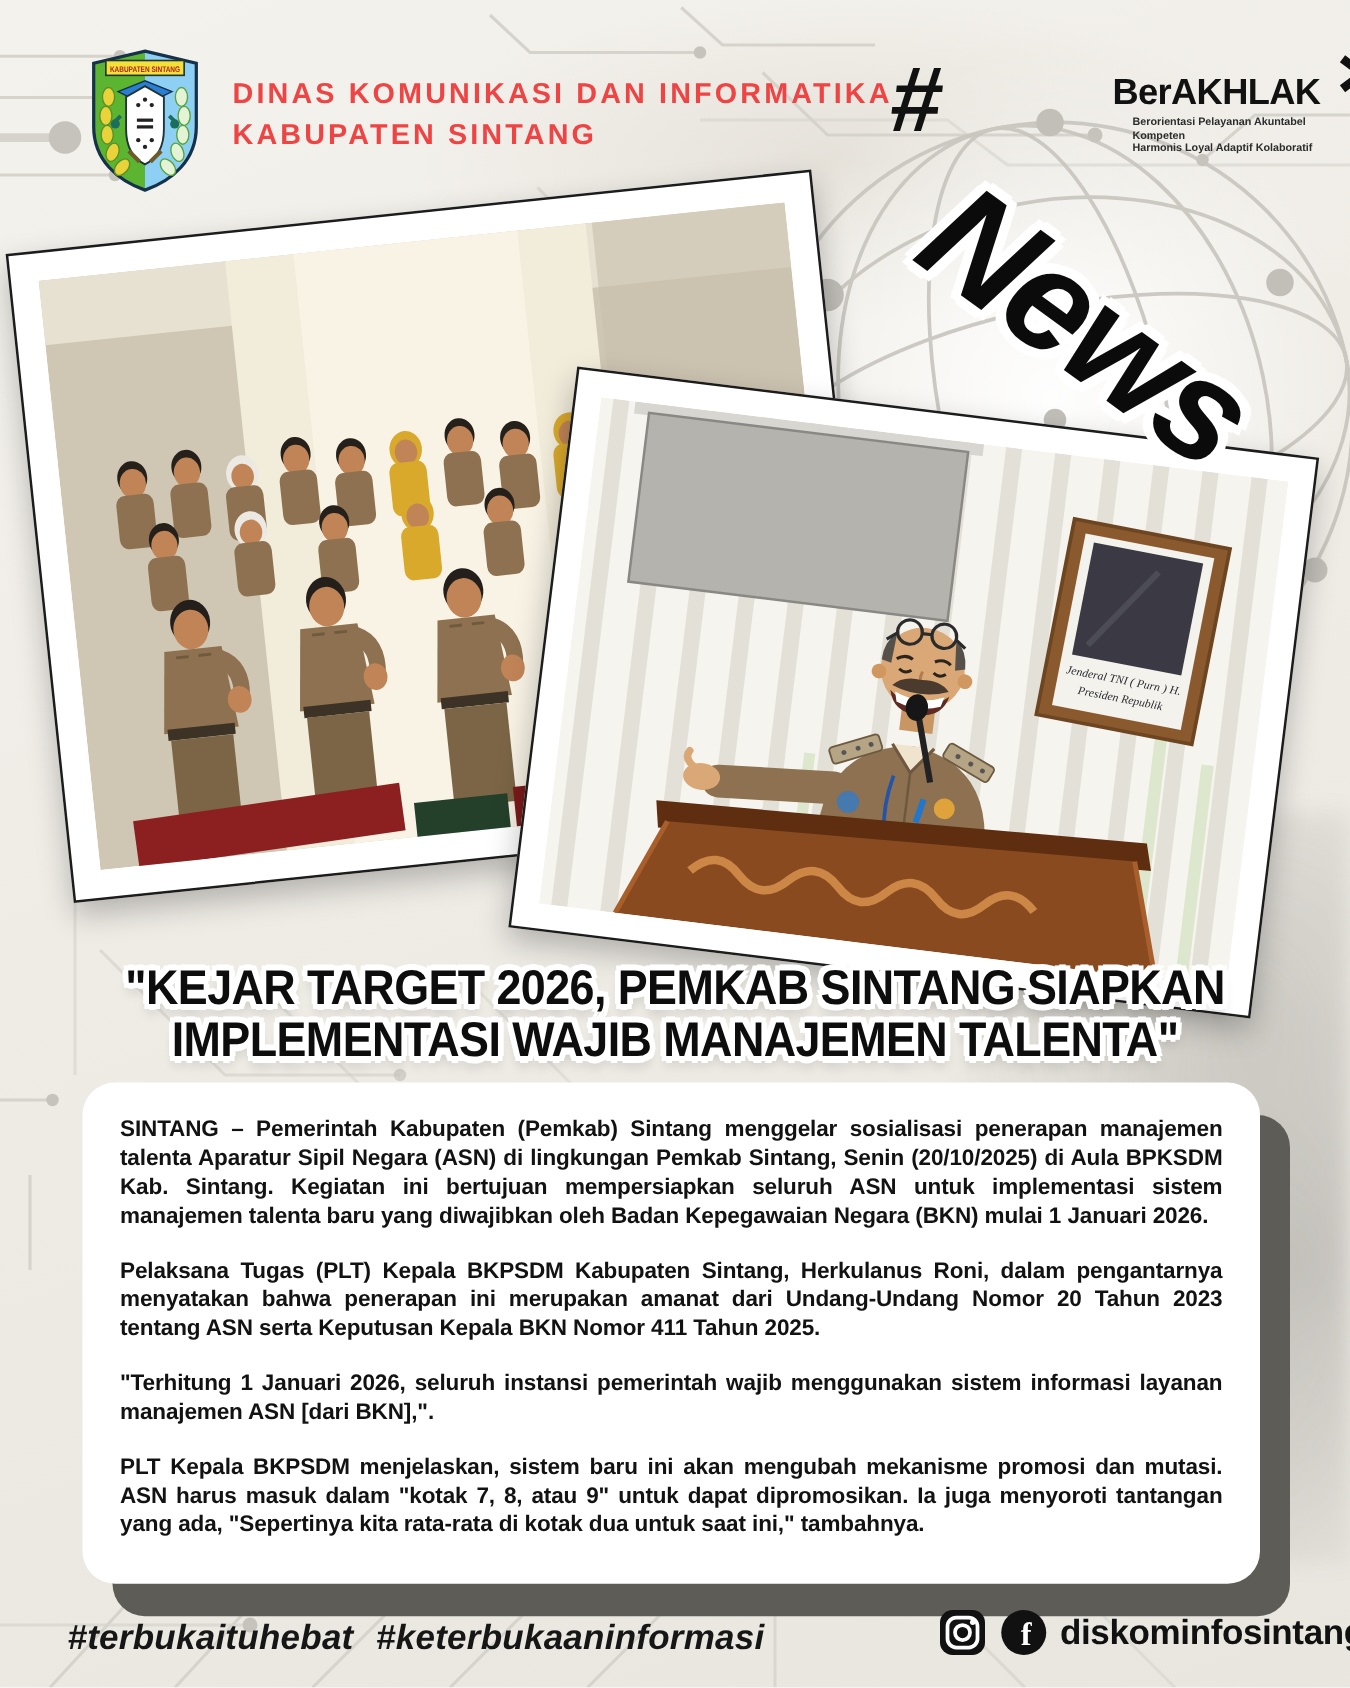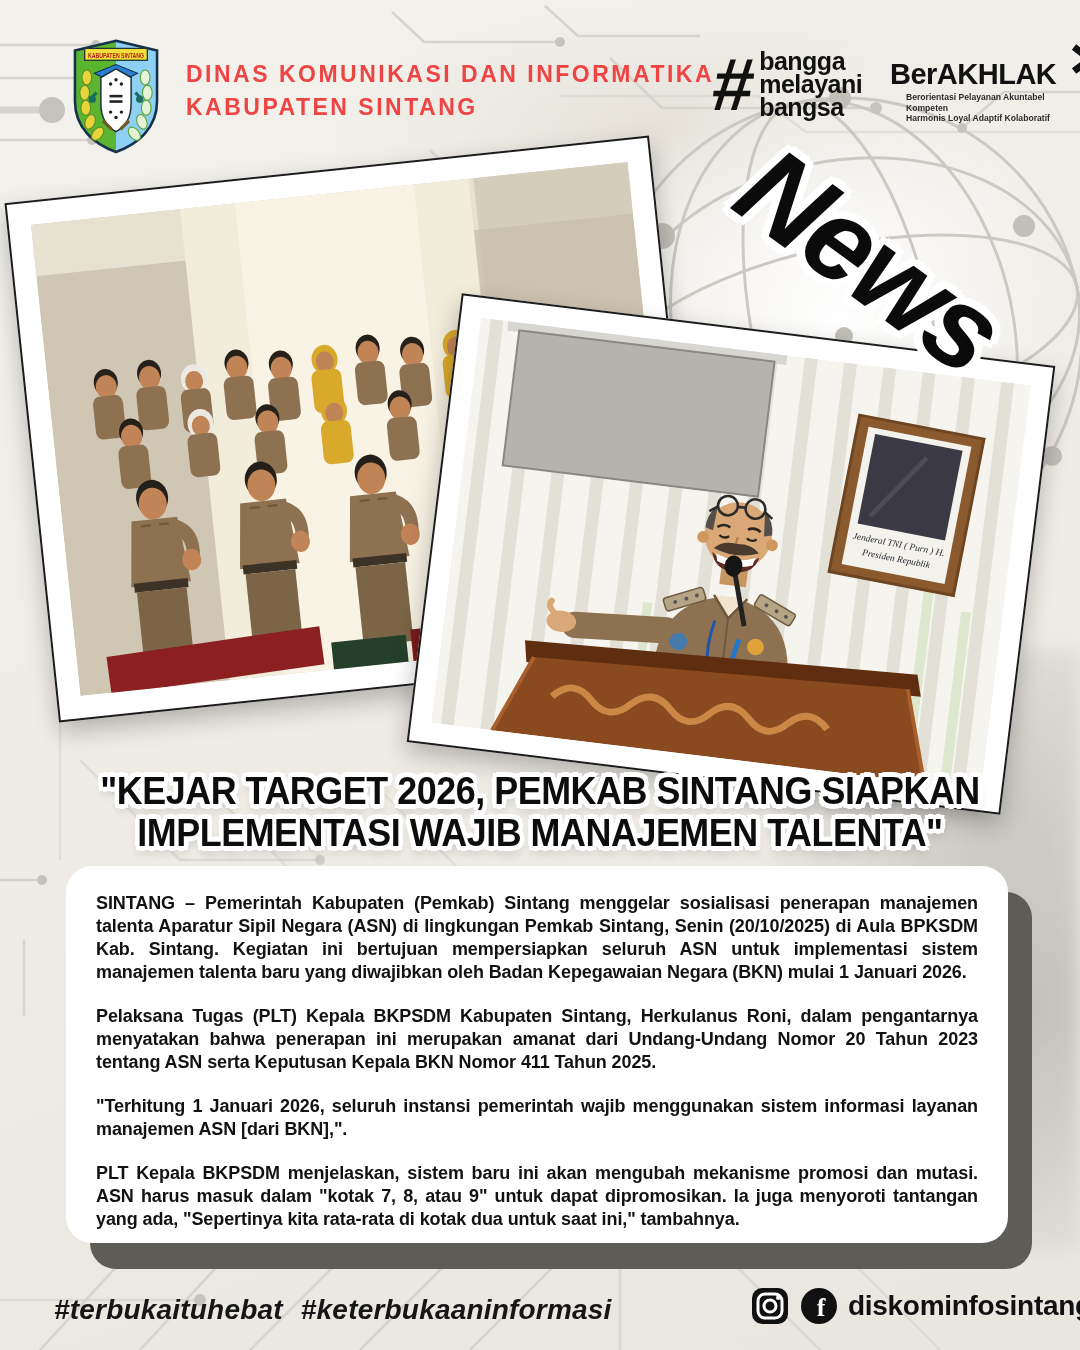--- a/index.html
+++ b/index.html
@@ -46,21 +46,21 @@
   .photo2{left:432px;top:328px;width:598px;height:452px;padding:20px;transform:rotate(7deg);z-index:3;}
   .polaroid svg{width:100%;height:100%;display:block;}
   
   .headline{left:0;top:770px;width:1080px;z-index:5;text-align:center;}
   .headline .inner{display:inline-block;transform:scaleX(.92);}
   .headline div{font-size:39px;font-weight:800;letter-spacing:-.5px;line-height:1.08;color:#0d0d0d;
     text-shadow:-4px -4px 0 #fff,4px -4px 0 #fff,-4px 4px 0 #fff,4px 4px 0 #fff,
       -5px 0 0 #fff,5px 0 0 #fff,0 -5px 0 #fff,0 5px 0 #fff,0 8px 10px rgba(0,0,0,.18);}
   
   .card{left:66px;top:866px;width:942px;z-index:6;background:#fff;border-radius:26px;
-    padding:26px 30px 12px 30px;box-sizing:border-box;box-shadow:24px 26px 0 0 #5e5c57;}
+    padding:26px 30px 36px 30px;box-sizing:border-box;box-shadow:24px 26px 0 0 #5e5c57;}
   .card p{margin:0 0 21px 0;font-size:18px;font-weight:700;line-height:1.28;
     letter-spacing:-.1px;text-align:justify;color:#121212;}
   .card p:last-child{margin-bottom:0;}
   
   .hashtags{left:54px;top:1294px;z-index:7;font-family:Liberation Sans, sans-serif;
     font-style:italic;font-weight:600;font-size:28px;color:#161616;letter-spacing:.2px;}
   .hashtags span{margin-right:18px;}
   .social{left:750px;top:1286px;z-index:7;display:flex;align-items:center;gap:9px;}
   .social .handle{font-weight:800;font-size:28px;color:#111;letter-spacing:-.3px;}
 </style>
@@ -193,25 +193,20 @@
   </g>
 </svg>
 
 <div class="abs agency">
   <div>DINAS KOMUNIKASI DAN INFORMATIKA</div>
   <div>KABUPATEN SINTANG</div>
 </div>
 
 <div class="abs campaign">
   <div class="hash">#</div>
-  <div class="words">
-    <div>bangga</div>
-    <div>melayani</div>
-    <div>bangsa</div>
-  </div>
 </div>
 
 <div class="abs berakhlak">
   <div class="title">BerAKHLAK</div>
   <svg class="chev" width="26" height="30" viewBox="0 0 26 30">
     <path d="M4,3 L20,15 L4,27" fill="none" stroke="#111" stroke-width="7"></path>
   </svg>
   <div class="sub">
     <div>Berorientasi Pelayanan Akuntabel Kompeten</div>
     <div>Harmonis Loyal Adaptif Kolaboratif</div>

